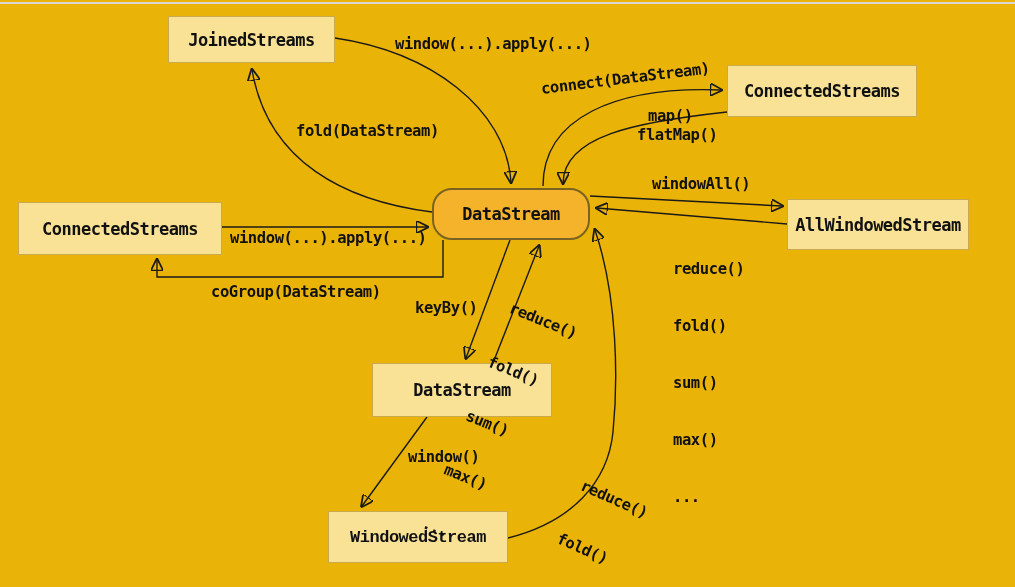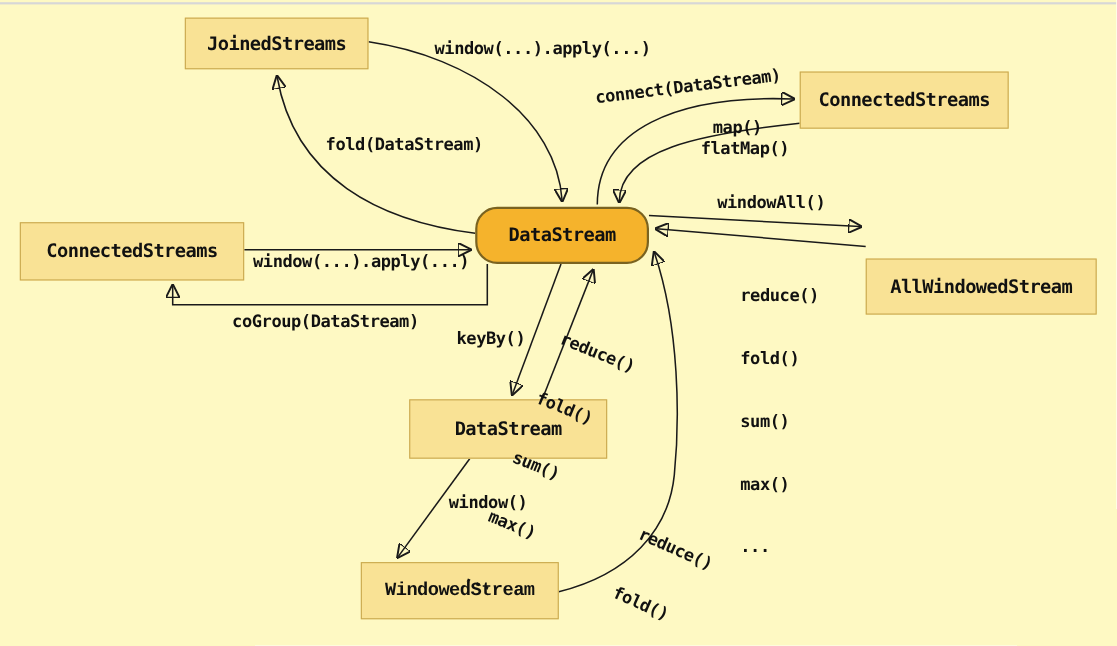--- a/index.html
+++ b/index.html
@@ -1,17 +1,17 @@
 <!DOCTYPE html>
 <html><head>
 <meta charset="utf-8">
 <style>
   html,body { margin:0; padding:0; background:#ffffff; }
   .stage {
-    position:relative; width:1015px; height:587px; background:#fef9c3;
+    position:relative; width:1015px; height:587px; background:#eab308;
     font-family:"DejaVu Sans Mono","Liberation Mono",monospace;
     overflow:hidden;
   }
   .top-rule {
     position:absolute; left:0; top:2px; width:1015px; height:2px;
     background:#d7d7d7;
   }
   .edges { position:absolute; left:0; top:0; width:1015px; height:587px; }
   .edges path { fill:none; stroke:#1a1a1a; stroke-width:1.4px; }
   .node {
@@ -56,21 +56,21 @@
   </svg>
 
   <div class="node" style="left:168px; top:16px; width:167px; height:47px;">JoinedStreams</div>
 
   <div class="node" style="left:727px; top:65px; width:190px; height:52px;">ConnectedStreams</div>
 
   <div class="node" style="left:18px; top:202px; width:204px; height:53px;">ConnectedStreams</div>
 
   <div class="node highlight" style="left:432px; top:188px; width:158px; height:52px;border-radius:20px;">DataStream</div>
 
-  <div class="node" style="left:787px; top:199px; width:210px; height:51px;margin-top:36px;">AllWindowedStream</div>
+  <div class="node" style="left:787px; top:199px; width:182px; height:51px;">AllWindowedStream</div>
 
   <div class="node" style="left:372px; top:363px; width:180px; height:54px;">DataStream</div>
 
   <div class="node" style="left:328px; top:511px; width:180px; height:52px;font-family:Liberation Mono, monospace;">WindowedStream</div>
 
   <div class="elabel" style="left:395px; top:35px;">window(...).apply(...)</div>
 
   <div class="elabel" style="left:296px; top:122px;">fold(DataStream)</div>
 
   <div class="elabel rot" style="left:540px; top:80px; transform:rotate(-7deg);">connect(DataStream)</div>

